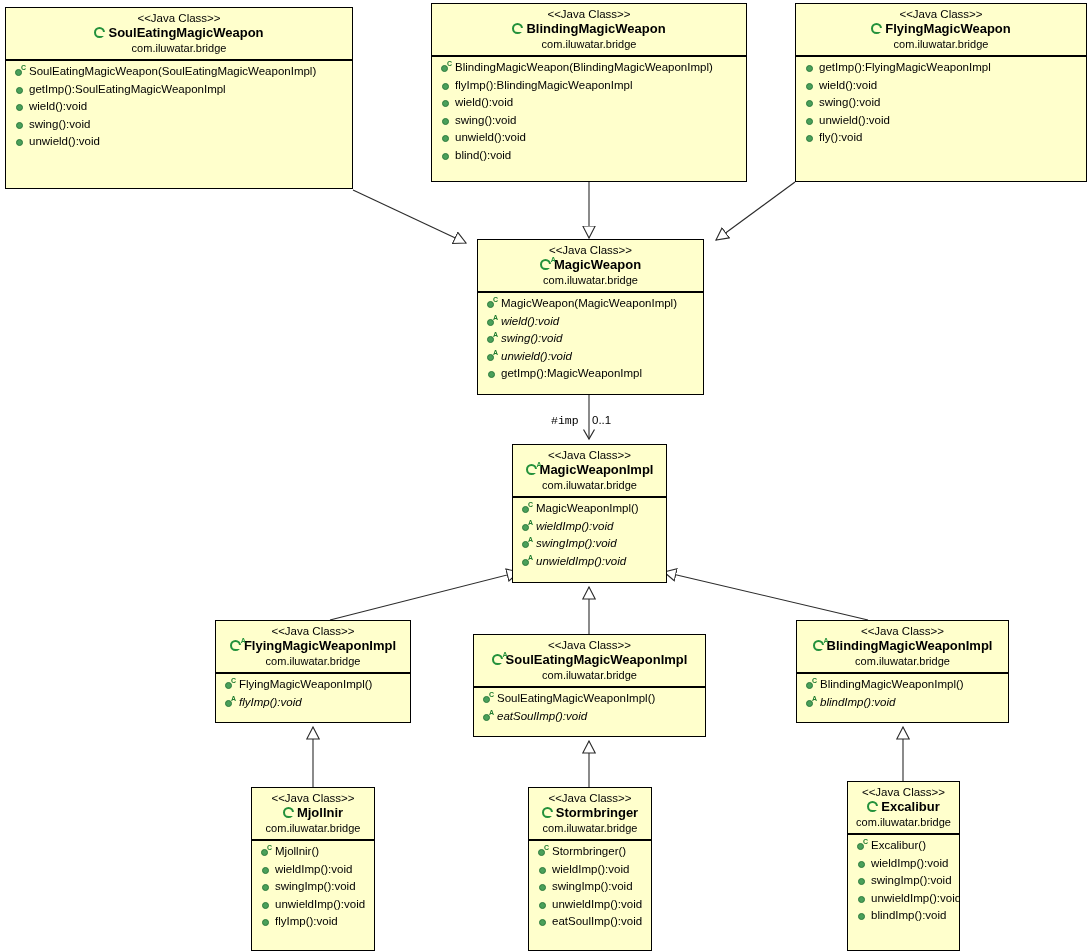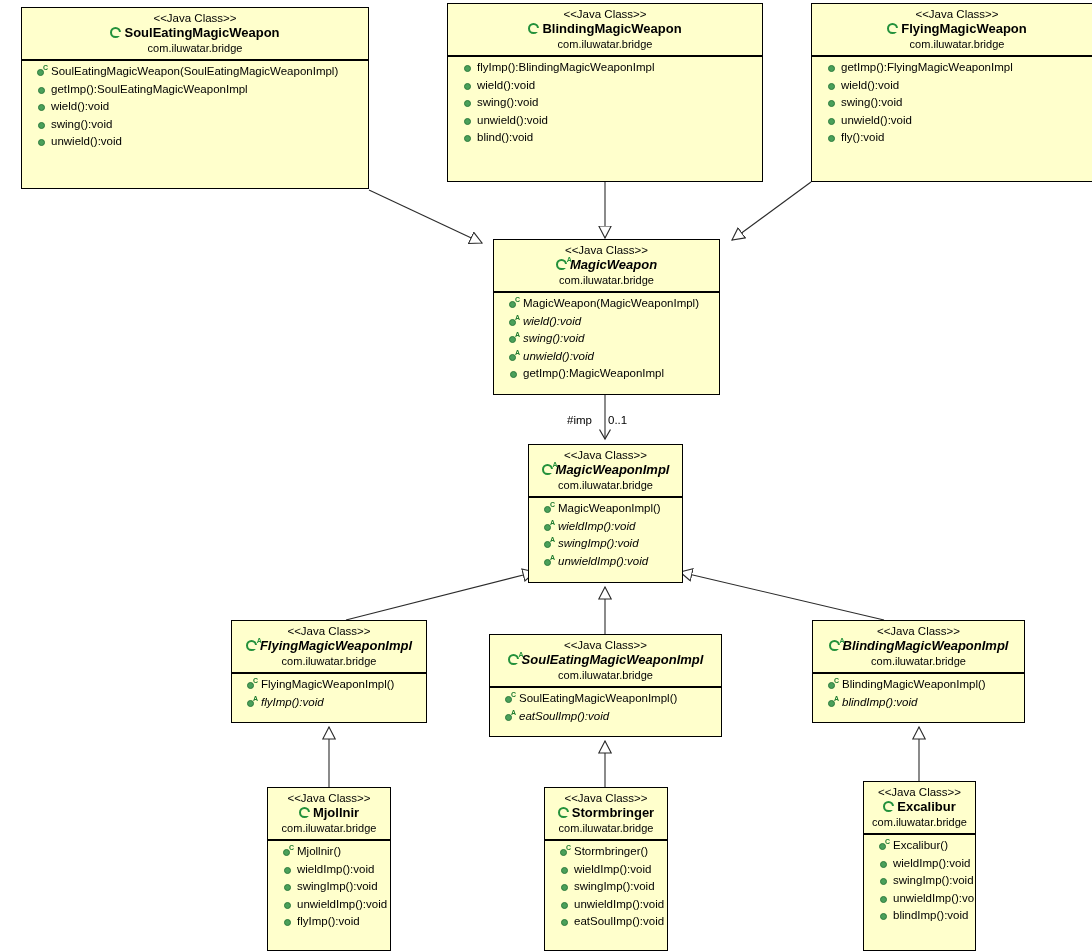--- a/index.html
+++ b/index.html
@@ -9,21 +9,21 @@
   }
   body {
     font-family: "Liberation Sans", sans-serif;
     width: 1092px;
     height: 951px;
     position: relative;
     overflow: hidden;
   }
   #canvas {
     position: absolute;
-    left: 16px; top: 0;
+    left: 0; top: 0;
     width: 1069px;
     height: 951px;
   }
   svg.edges {
     position: absolute;
     left: 0; top: 0;
     width: 1092px;
     height: 951px;
     pointer-events: none;
   }
@@ -52,42 +52,41 @@
     font-weight: bold;
     color: #000000;
     line-height: 16px;
     white-space: nowrap;
     display: flex;
     align-items: center;
     justify-content: center;
     gap: 0;
   }
   .class-title.abstract .cname {
-    font-style: italic;
   }
   .pkg {
     font-size: 11px;
     color: #000000;
     line-height: 14px;
     white-space: nowrap;
   }
   .uml-members {
     box-sizing: border-box;
     padding: 2px 0 3px 0;
     border-top: 1px solid #000000;
   }
   .member {
     display: flex;
     align-items: center;
     font-size: 11.5px;
     line-height: 17.5px;
     height: 17.5px;
     color: #000000;
     white-space: nowrap;
-    padding-left: 14px;
+    padding-left: 8px;
   }
   .member.abstract .mtext {
     font-style: italic;
   }
   .mtext { display: inline-block; }
 
   
   .icon-class {
     position: relative;
     display: inline-block;
@@ -270,20 +269,27 @@
           <div class="class-title">
             <span class="icon-class">
               <span class="ring"></span>
             </span>
             <span class="cname">BlindingMagicWeapon</span>
           </div>
           <div class="pkg">com.iluwatar.bridge</div>
         </div>
         <div class="uml-members">
           <div class="member">
+            <span class="icon-method">
+              <span class="dot"></span>
+              <span class="sup">C</span>
+            </span>
+            <span class="mtext">BlindingMagicWeapon(BlindingMagicWeaponImpl)</span>
+          </div>
+          <div class="member">
             <span class="icon-method plain">
               <span class="dot"></span>
             </span>
             <span class="mtext">flyImp():BlindingMagicWeaponImpl</span>
           </div>
           <div class="member">
             <span class="icon-method plain">
               <span class="dot"></span>
             </span>
             <span class="mtext">wield():void</span>
@@ -661,16 +667,16 @@
           <div class="member">
             <span class="icon-method plain">
               <span class="dot"></span>
             </span>
             <span class="mtext">blindImp():void</span>
           </div>
         </div>
       </div>
     </div>
   <div id="labels-layer">
-      <div class="edge-label" style="left: 551px; top: 414px;">#imp</div>
+      <div class="edge-label" style="left: 551px; top: 414px; font-family: Liberation Mono, monospace;">#imp</div>
       <div class="edge-label" style="left: 592px; top: 414px;">0..1</div>
     </div>
 </div>
 
 </body></html>

